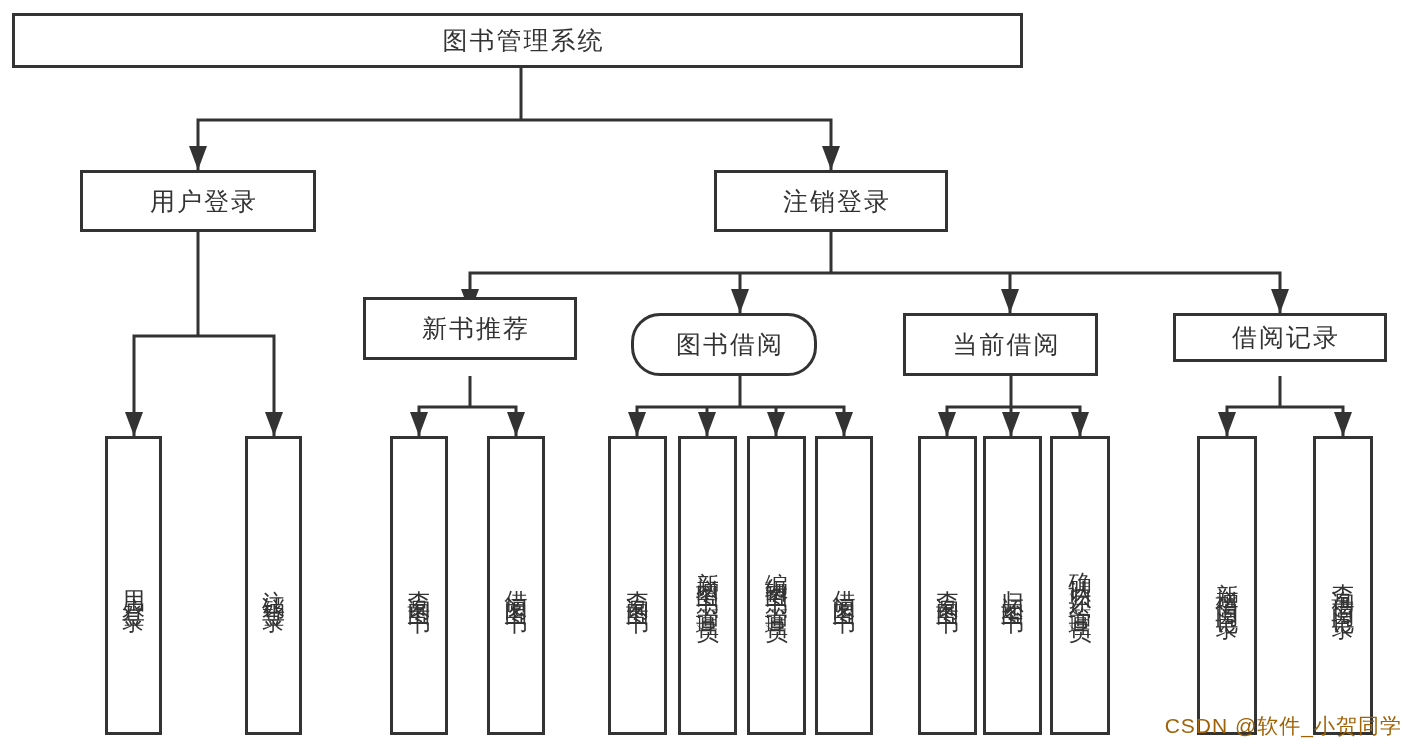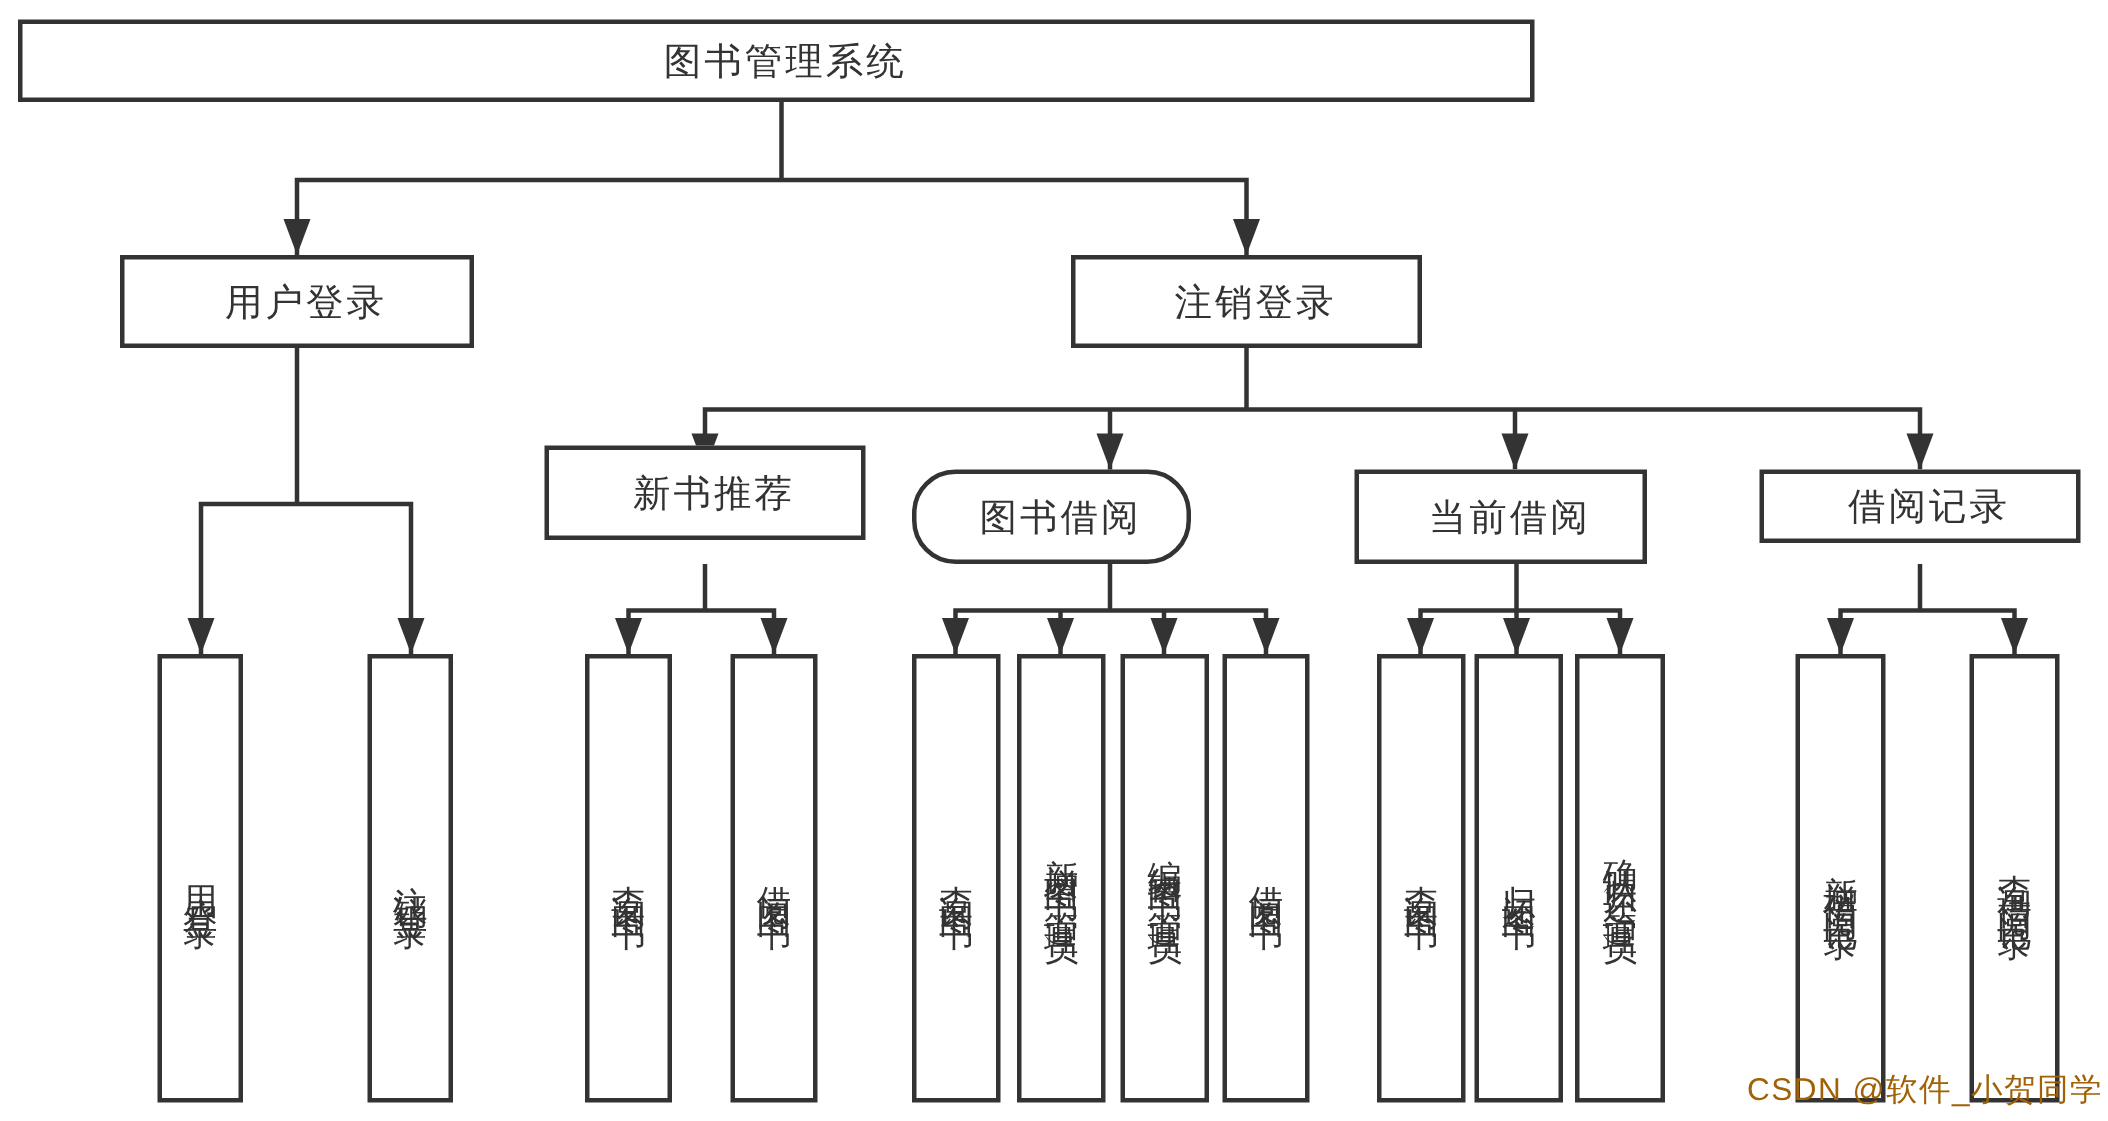--- a/index.html
+++ b/index.html
@@ -47,21 +47,21 @@
     letter-spacing: 7px;
     color: #333333;
     line-height: 1;
     white-space: nowrap;
   }
   
   #n-root   { left: 12px;   top: 13px;  width: 1011px; height: 55px; }
   #n-login  { left: 80px;   top: 170px; width: 236px;  height: 62px; }
   #n-mgmt   { left: 714px;  top: 170px; width: 234px;  height: 62px; }
   #n-newbk  { left: 363px;  top: 297px; width: 214px;  height: 63px; }
-  #n-borrow { left: 608px;  top: 313px; width: 186px;  height: 63px; border-radius: 29px; }
+  #n-borrow { left: 631px;  top: 313px; width: 186px;  height: 63px; border-radius: 29px; }
   #n-cur    { left: 903px;  top: 313px; width: 195px;  height: 63px; }
   #n-rec    { left: 1173px; top: 313px; width: 214px;  height: 49px; }
   
   .leaf { top: 436px; height: 299px; }
   #l-a1 { left: 105px;  width: 57px; }
   #l-a2 { left: 245px;  width: 57px; }
   #l-b1 { left: 390px;  width: 58px; }
   #l-b2 { left: 487px;  width: 58px; }
   #l-c1 { left: 608px;  width: 59px; }
   #l-c2 { left: 678px;  width: 59px; }

